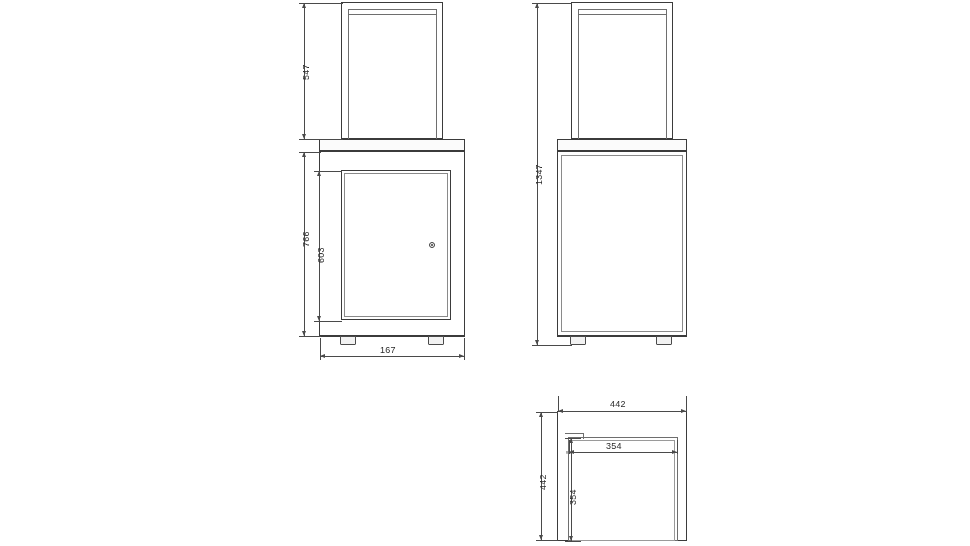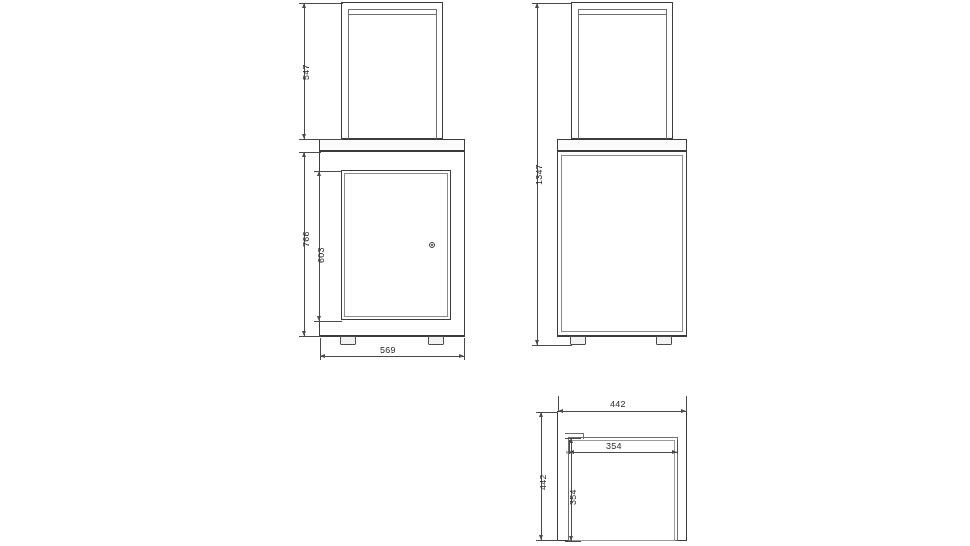--- a/index.html
+++ b/index.html
@@ -147,21 +147,21 @@
     <div class="line vline dim" style="left:319px; top:171px; height:150px;"></div>
     <div class="arrow-up" style="left:317px; top:171px;"></div>
     <div class="arrow-down" style="left:317px; top:316px;"></div>
     <div class="label vert" style="left:316px; top:263px;">603</div>
 
     <div class="line vline dim" style="left:320px; top:338px; height:22px;"></div>
     <div class="line vline dim" style="left:464px; top:338px; height:22px;"></div>
     <div class="line hline dim" style="left:320px; top:356px; width:144px;"></div>
     <div class="arrow-left" style="left:320px; top:354px;"></div>
     <div class="arrow-right" style="left:459px; top:354px;"></div>
-    <div class="label" style="left:380px; top:345px;">569</div>
+    <div class="label" style="left:380px; top:345px;">167</div>
   </div>
 
   <div>
 
     <div class="rect" style="left:571px; top:2px; width:102px; height:137px;"></div>
     <div class="line hline thin" style="left:578px; top:9px; width:88px;"></div>
     <div class="line vline thin" style="left:578px; top:9px; height:130px;"></div>
     <div class="line vline thin" style="left:666px; top:9px; height:130px;"></div>
     <div class="line hline thin" style="left:578px; top:14px; width:88px;"></div>
 

